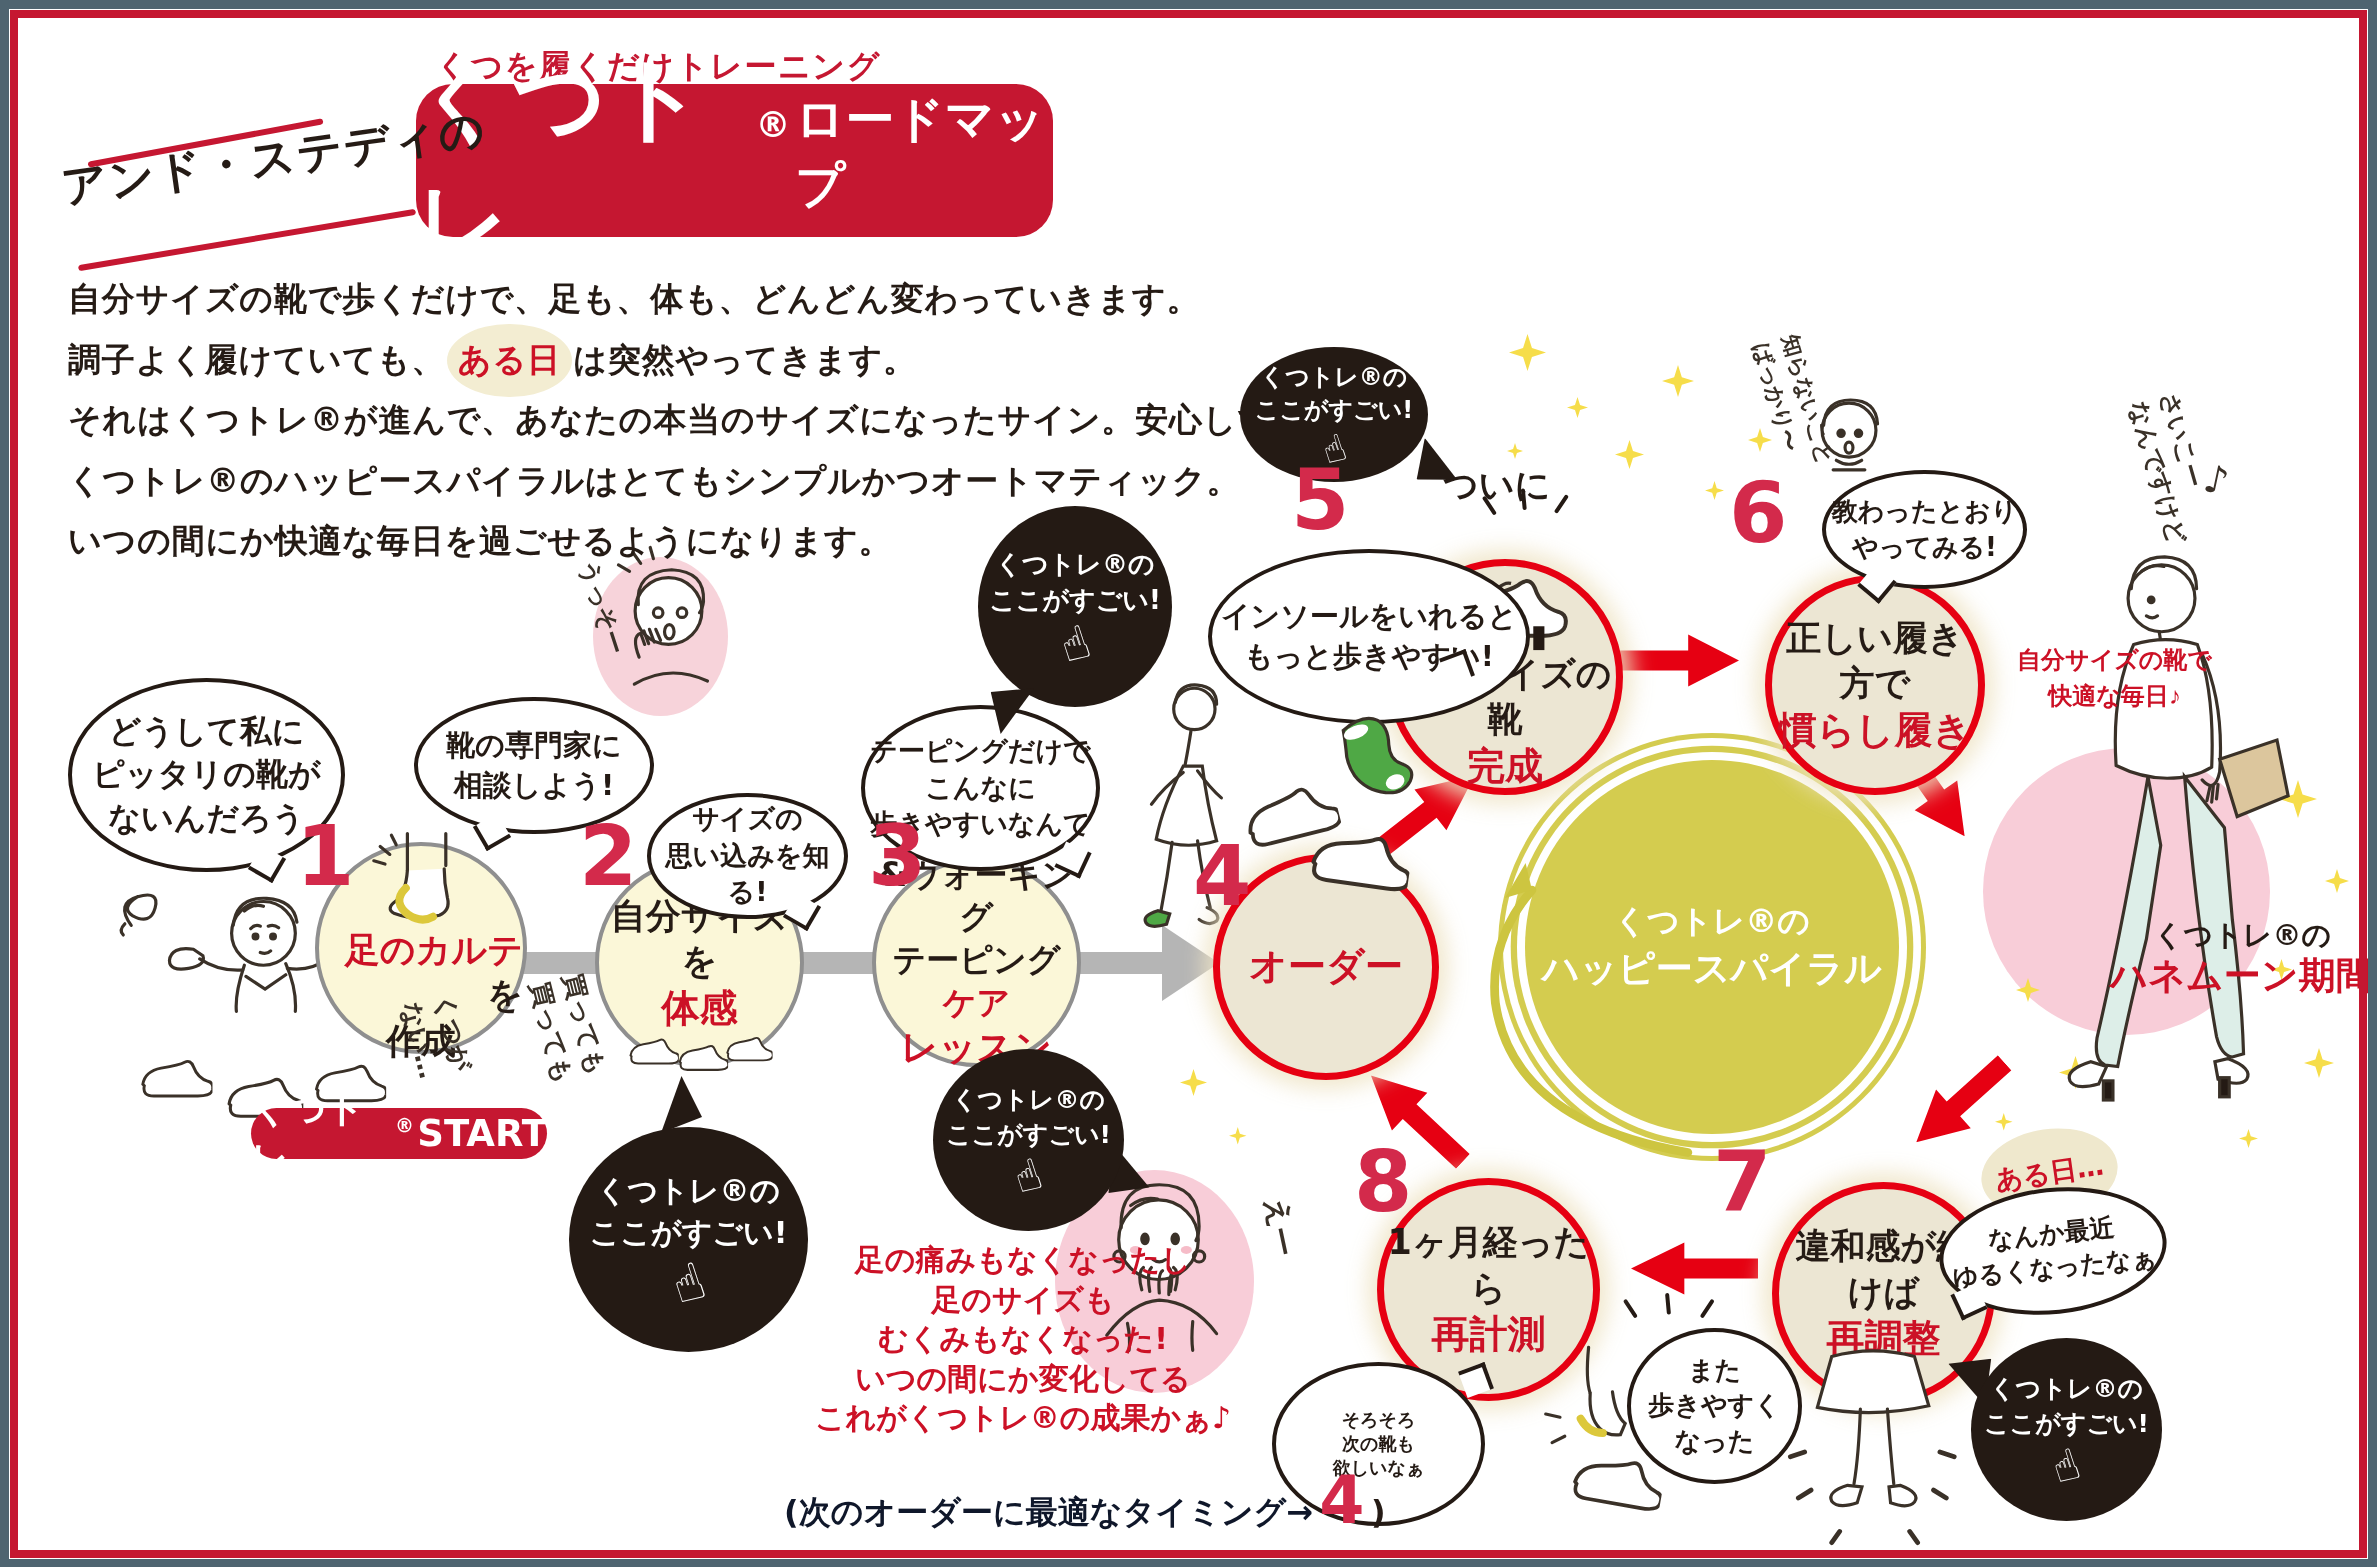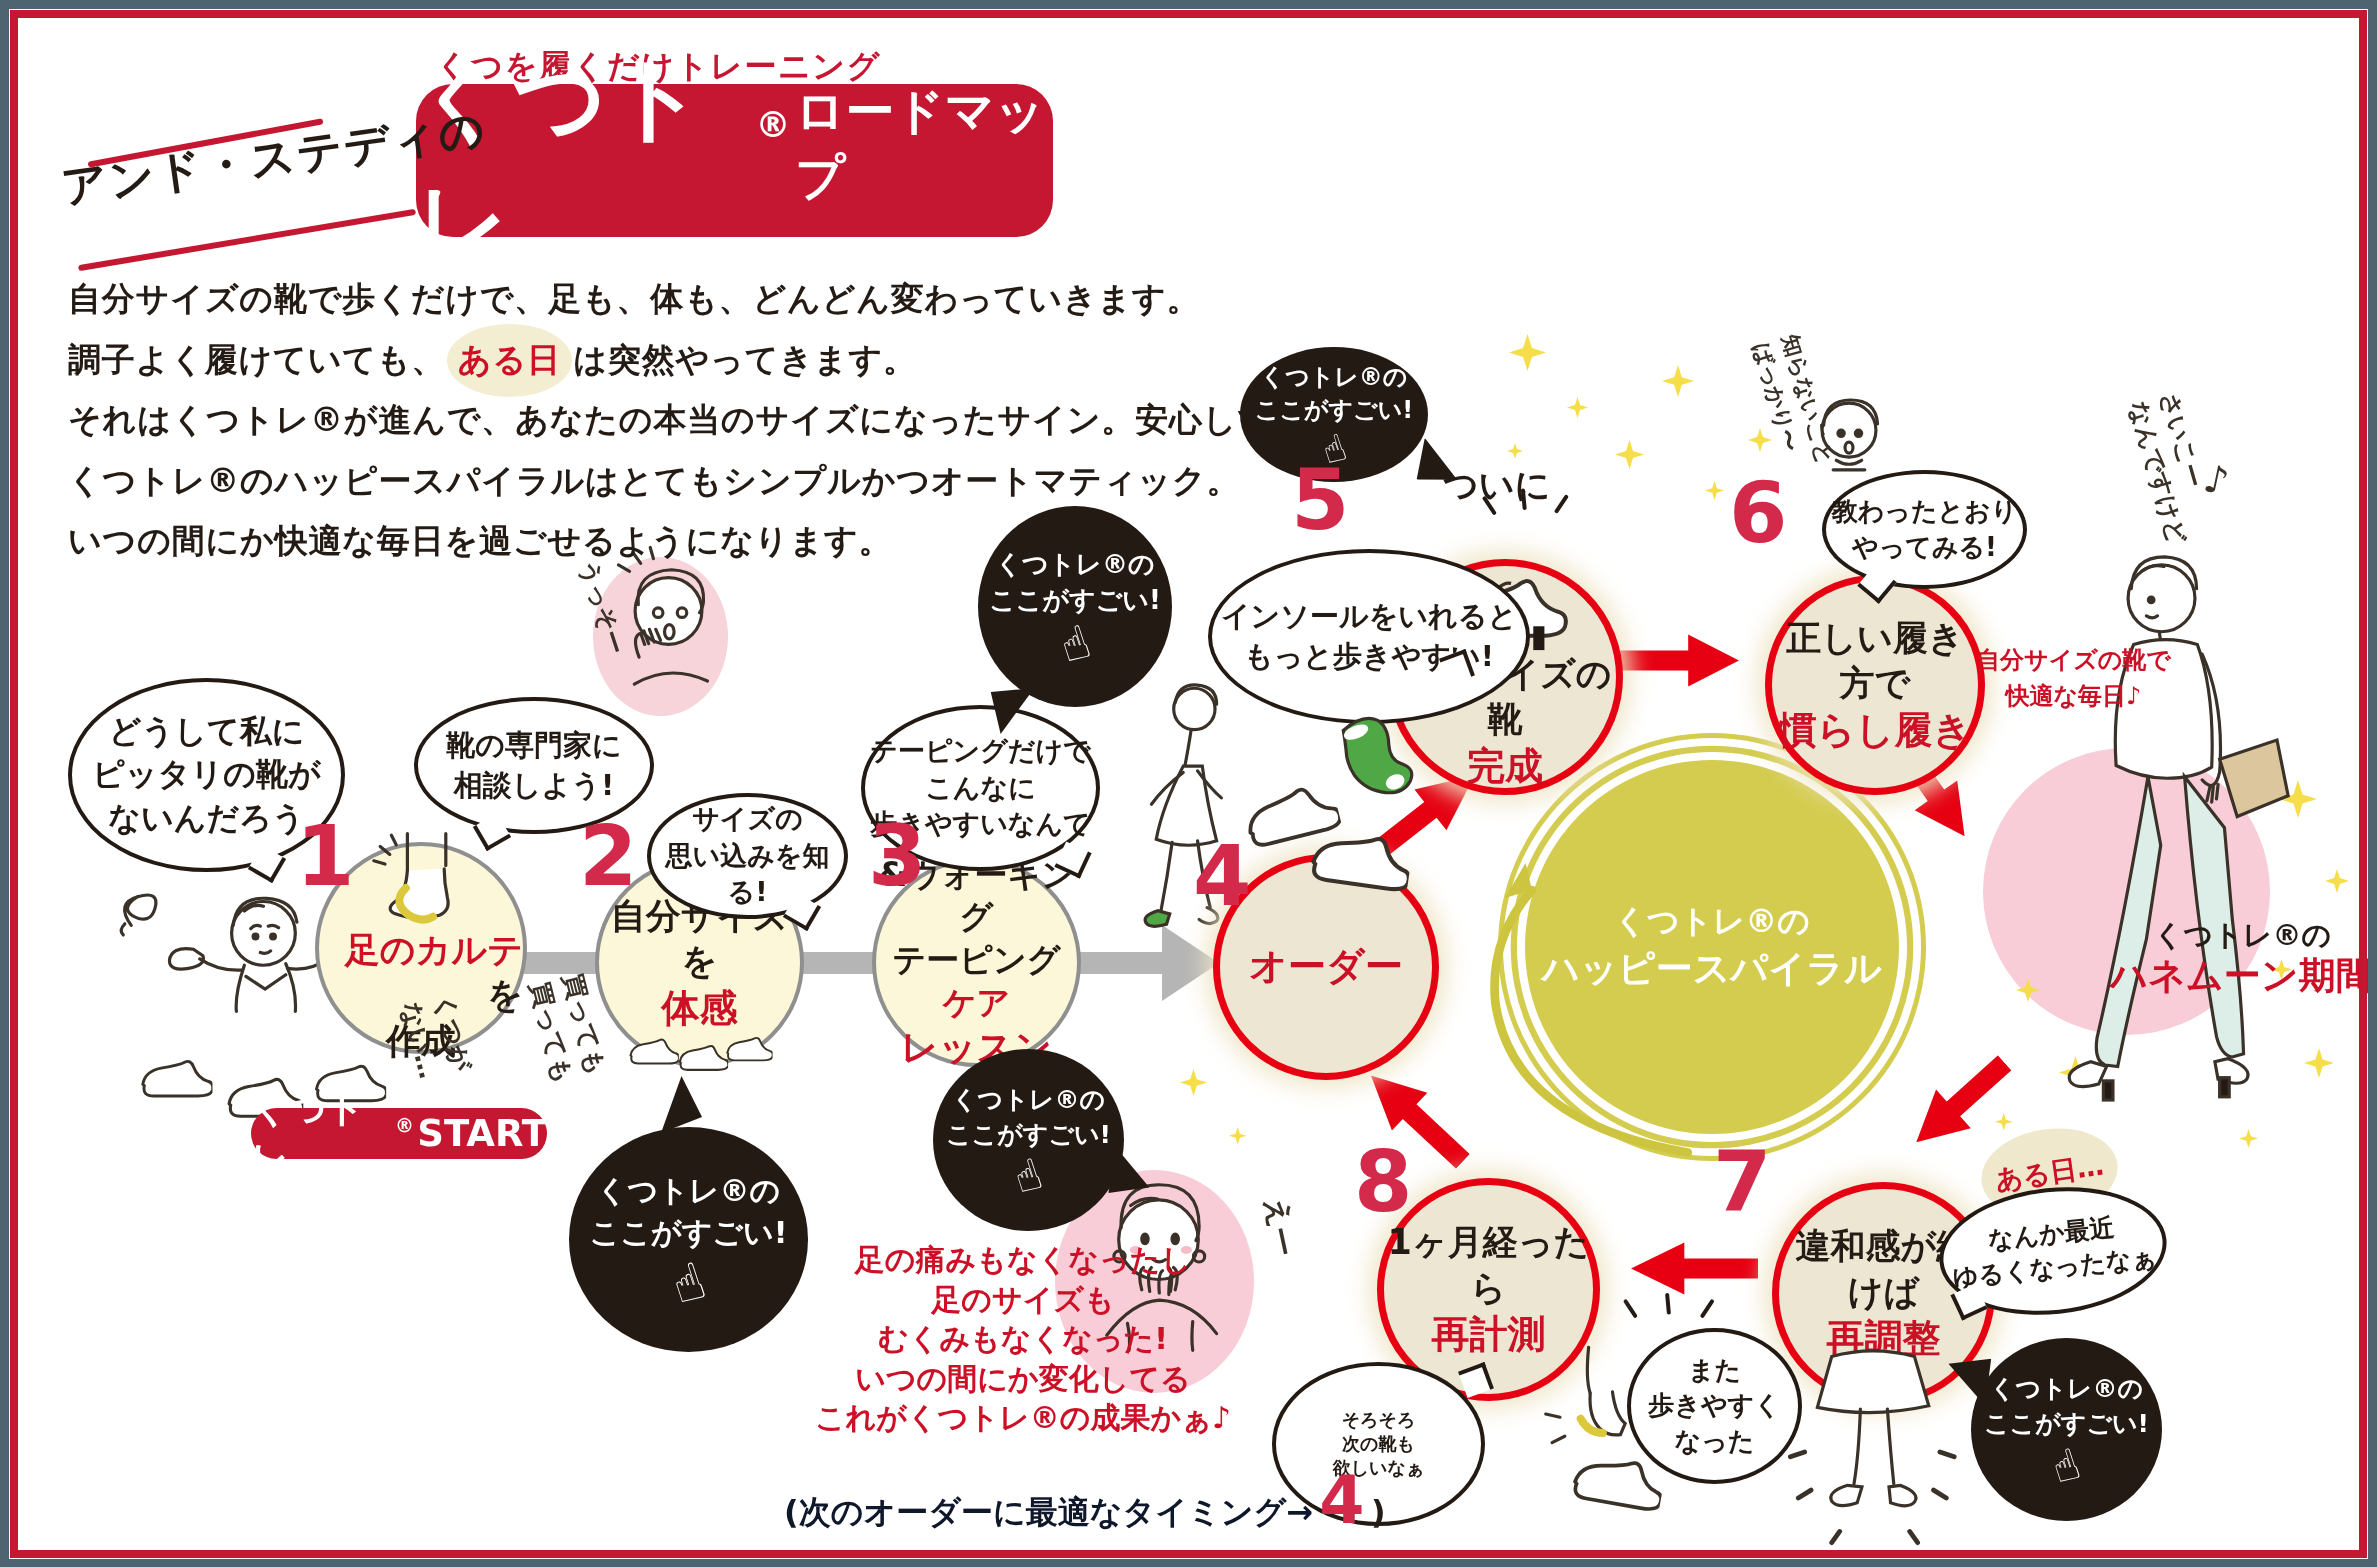--- a/index.html
+++ b/index.html
@@ -6,21 +6,21 @@
   body{width:2377px;height:1568px;position:relative;background:#ffffff;
        font-family:"DejaVu Sans","Liberation Sans",sans-serif;overflow:hidden;color:#251b15;}
   
   .frame-outer{position:absolute;inset:0;border:9.6px solid #4e6470;z-index:60;pointer-events:none;}
   .frame-inner{position:absolute;inset:9.6px;border:8.8px solid #c51731;z-index:60;pointer-events:none;}
   
   .tagline{position:absolute;color:#c51731;font-weight:800;font-size:32px;letter-spacing:1.6px;z-index:5;}
   .title-box{position:absolute;background:#c51731;border-radius:37px;display:flex;align-items:center;justify-content:center;z-index:5;color:#fff;}
   .title-main{font-size:92px;font-weight:900;letter-spacing:3.2px;}
   .title-reg{font-size:35px;font-weight:700;align-self:flex-start;margin:21px 4.8px 0 4.8px;}
-  .title-sub{font-size:49px;font-weight:900;align-self:flex-end;margin-bottom:26px;}
+  .title-sub{font-size:49px;font-weight:900;align-self:flex-end;margin-bottom:18px;}
   .brand{position:absolute;font-size:45px;font-weight:900;transform:rotate(-8deg);transform-origin:left center;z-index:5;letter-spacing:1.6px;}
   .slash{position:absolute;background:#c51731;height:5.6px;border-radius:3.2px;z-index:4;}
   
   .intro-line{position:absolute;font-size:33px;font-weight:800;letter-spacing:0.8px;z-index:4;}
   .hl{display:inline-block;background:#f3edd2;border-radius:50%;padding:14.3px 11px;margin:-14.3px 1.6px;color:#cc1126;}
   
   .num{position:absolute;color:#d32a4b;font-weight:900;font-size:84px;line-height:1;z-index:6;}
   
   .circle{position:absolute;border-radius:50%;display:flex;flex-direction:column;align-items:center;justify-content:center;text-align:center;z-index:3;box-sizing:border-box;}
   .c-plain{background:#fbf7d8;border:4px solid #8f8f8f;}
@@ -303,21 +303,21 @@
     <path d="M214 306 q14 178 40 326 q6 24 20 26 l14 -4 q-2 -70 -14 -168 l-10 -116 z" fill="#ddeee8"></path>
     <path d="M96 664 q-32 10 -26 24 q6 12 36 4 l10 -22 z" fill="#fff"></path>
     <rect x="112" y="688" width="12" height="24" fill="#241a14"></rect>
     <path d="M268 660 q32 12 24 26 q-8 10 -36 0 l-4 -22 z" fill="#fff"></path>
     <rect x="258" y="684" width="12" height="24" fill="#241a14"></rect>
   </g>
 </svg>
 <div class="hw" style="left:2099px;top:436px;font-size:24px;transform:rotate(74deg);">さいこー
 なんですけど</div>
 <div class="hw" style="left:2204px;top:455px;font-size:38px;transform:rotate(12deg);">♪</div>
-<div class="redtext" style="left:1954px;top:642px;width:239px;font-size:24px;line-height:1.5;">
+<div class="redtext" style="left:1995px;top:642px;width:239px;font-size:24px;line-height:1.5;font-family:Liberation Serif, serif;">
   <div>自分サイズの靴で</div>
   <div>快適な毎日♪</div>
 </div>
 <div class="blacktext" style="left:2143px;top:917px;width:199px;font-size:29px;">くつトレ®の</div>
 <div class="redtext" style="left:2110px;top:952px;width:263px;font-size:37px;font-weight:900;">ハネムーン期間</div>
 <div class="sp" style="left:2279px;top:780px;width:38px;height:38px;"></div>
 <div class="sp" style="left:2325px;top:869px;width:24px;height:24px;"></div>
 <div class="sp" style="left:2271px;top:959px;width:21px;height:21px;"></div>
 <div class="sp" style="left:2304px;top:1048px;width:30px;height:30px;"></div>
 <div class="sp" style="left:2239px;top:1129px;width:19px;height:19px;"></div>

